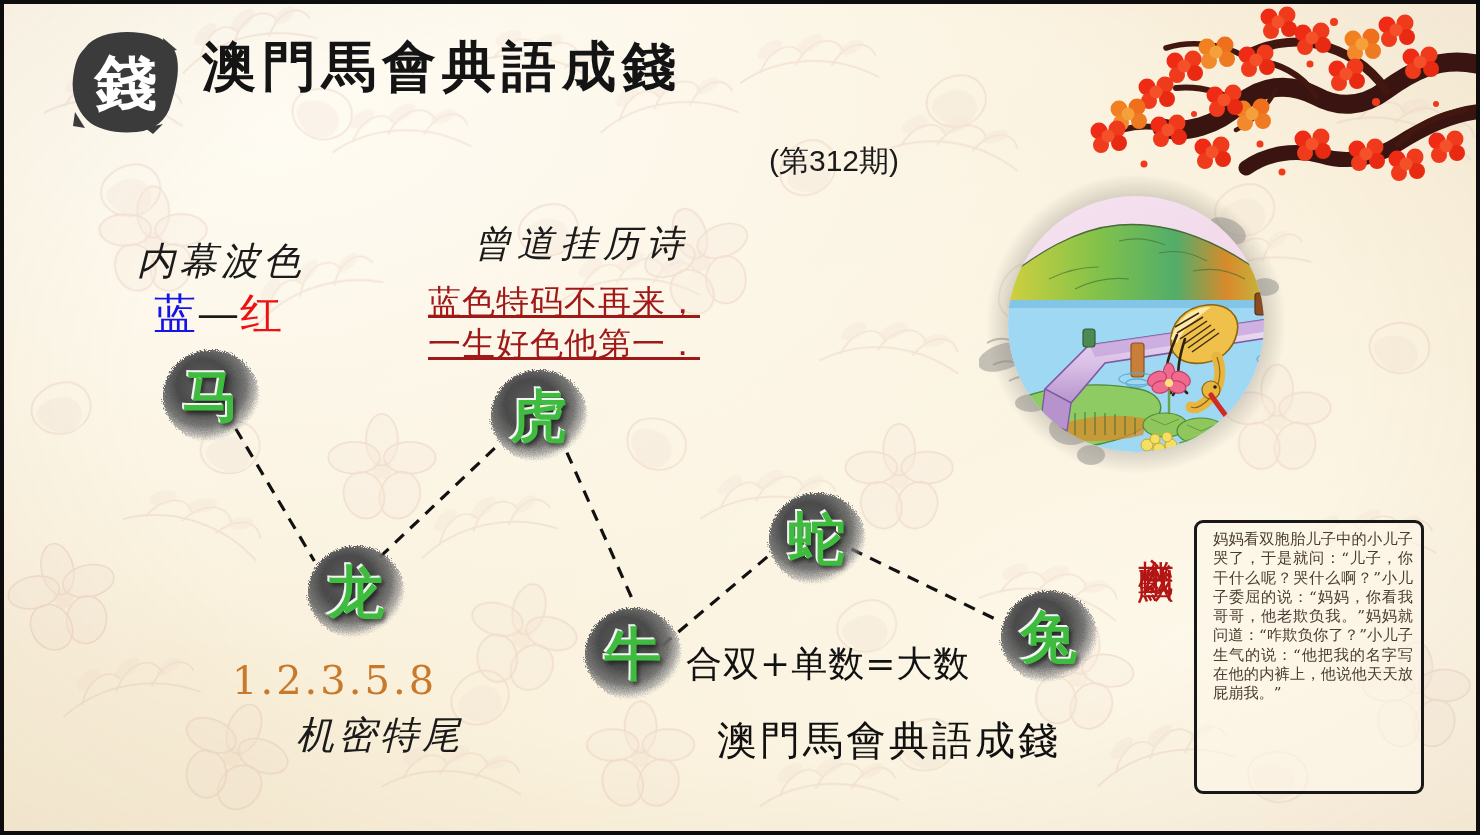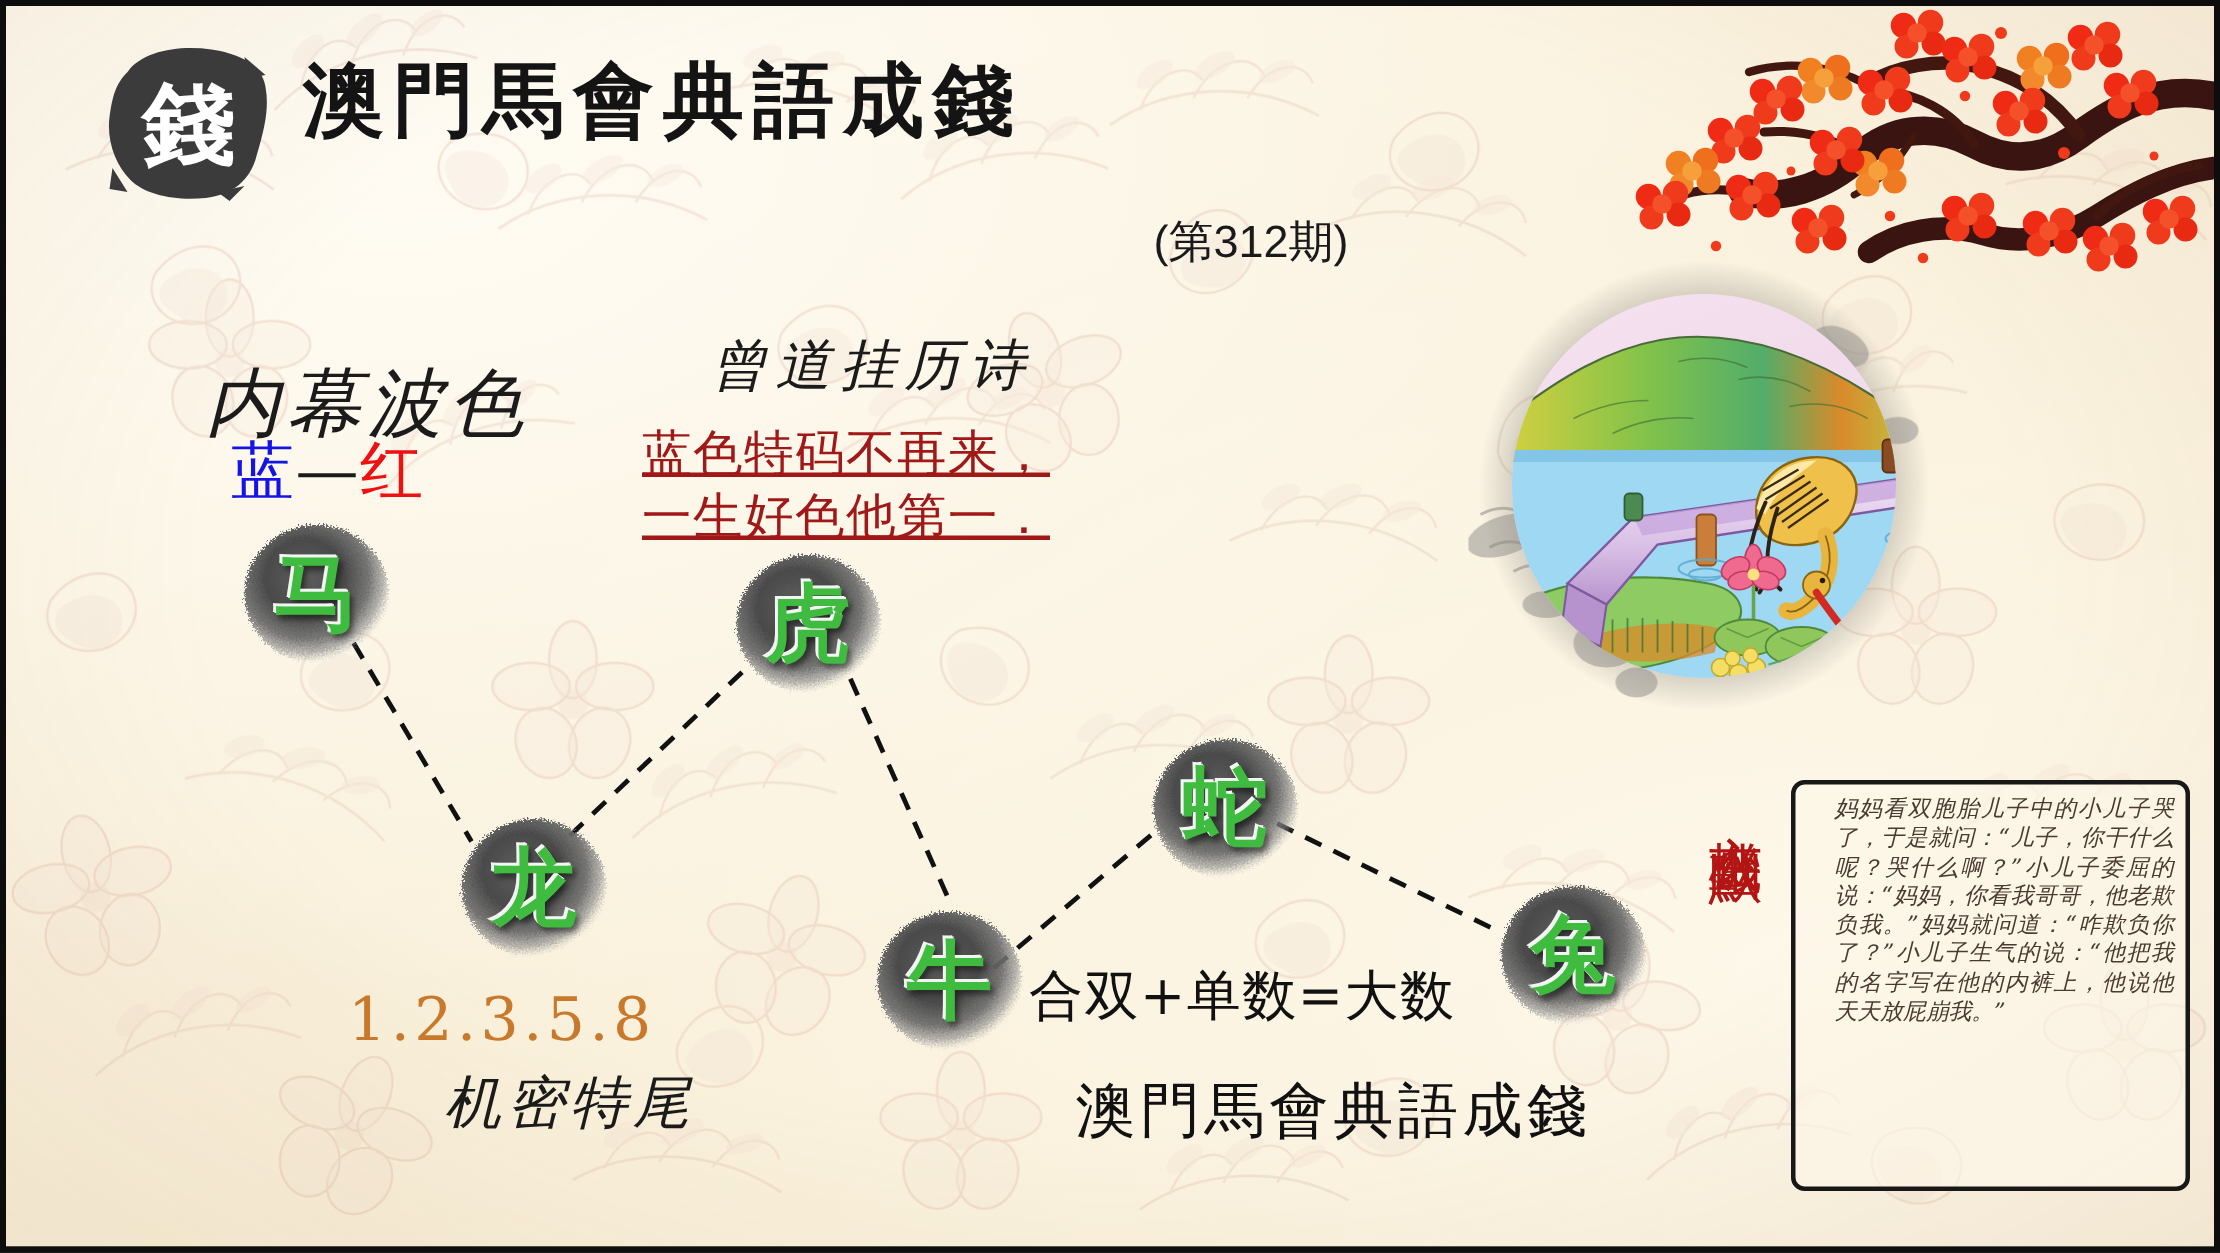--- a/index.html
+++ b/index.html
@@ -58,21 +58,21 @@
   .pic-wrap svg{width:100%;height:100%;display:block;}
 
   
   .label-brush{
     position:absolute;
     font-family:"DejaVu Serif","Liberation Serif",serif;
     font-style:italic;
     color:#1b1b1b;
     white-space:nowrap;
   }
-  #nmbs{left:133px;top:232px;font-size:50px;letter-spacing:4px;}
+  #nmbs{left:133px;top:232px;font-size:38px;letter-spacing:4px;}
   #zdgl{left:432px;top:215px;font-size:37px;letter-spacing:6px;margin-left:38px;}
   #jmtw{left:260px;top:706px;font-size:38px;letter-spacing:4px;margin-left:32px;}
 
   .bosè{
     position:absolute;left:150px;top:282px;
     font-family:"DejaVu Serif","Liberation Serif",serif;
     font-size:42px;white-space:nowrap;letter-spacing:1px;
   }
   .bosè .blue{color:#1414e6;}
   .bosè .dash{color:#1a1a1a;}
@@ -139,28 +139,27 @@
     font-size:36px;line-height:1.28;
     color:#b31515;
     writing-mode:vertical-rl;
     text-orientation:upright;
     letter-spacing:4px;
   }
 
   
   .jokebox{
     position:absolute;left:1190px;top:516px;
-    width:266px;height:274px;
+    width:230px;height:274px;
     box-sizing:border-box;
     border:3px solid #181818;
     border-radius:9px;
     background:rgba(253,247,233,.62);
-    padding:7px 8px 4px 26px;
+    padding:7px 8px 4px 16px;
     overflow:hidden;
-    font-style:italic;
   }
   .jokebox p{
     margin:0;
     font-family:"DejaVu Serif","Liberation Serif",serif;
     font-size:15.2px;line-height:1.27;
     color:#4a3a30;
     text-align:justify;
     letter-spacing:0px;
   }
 </style>

